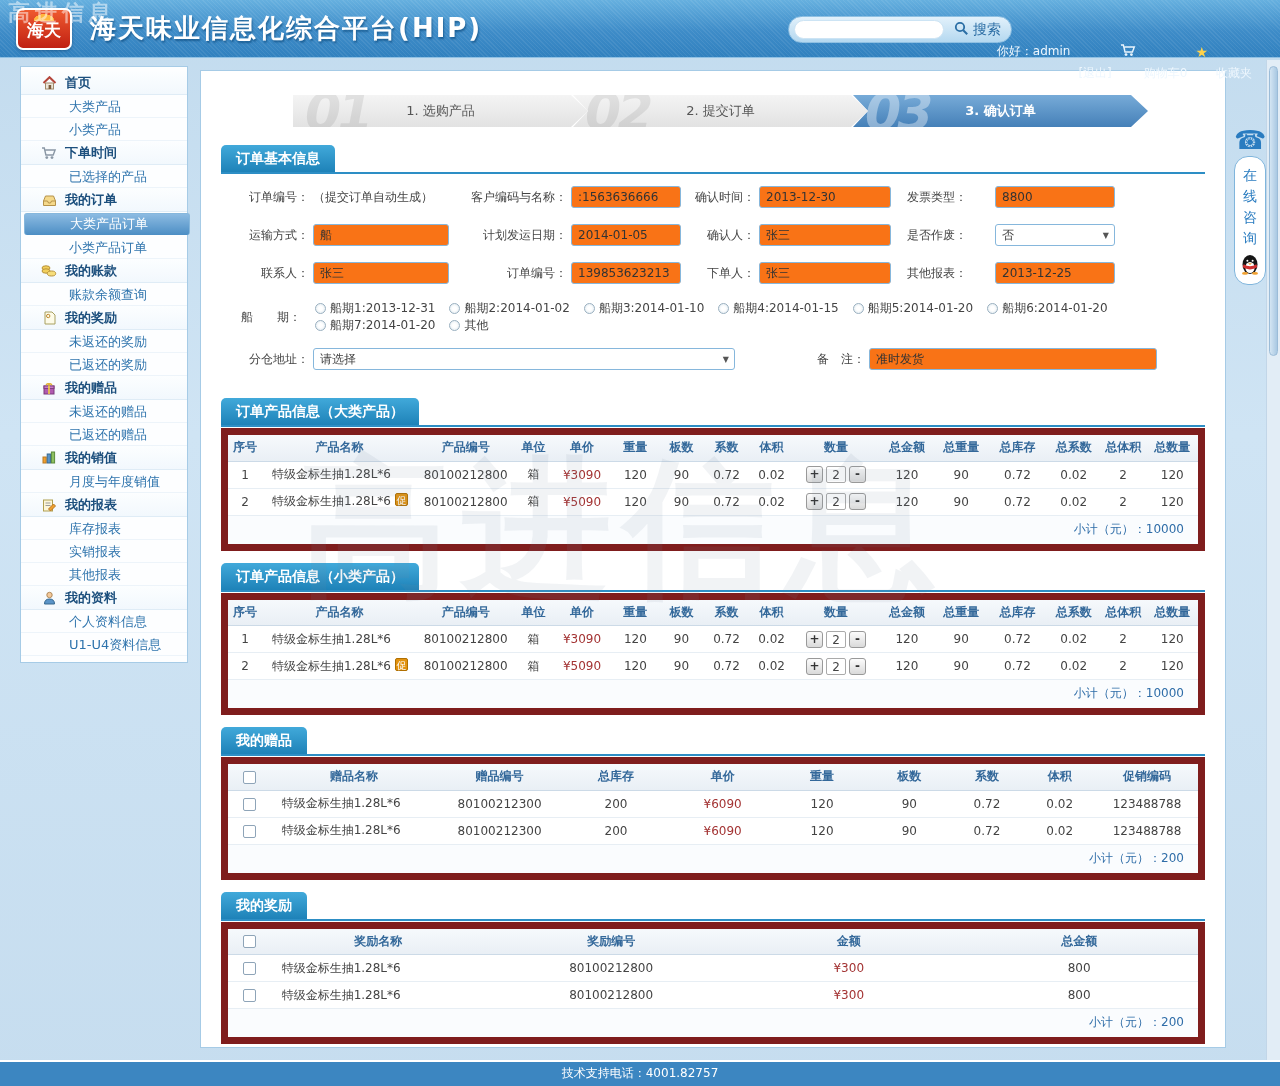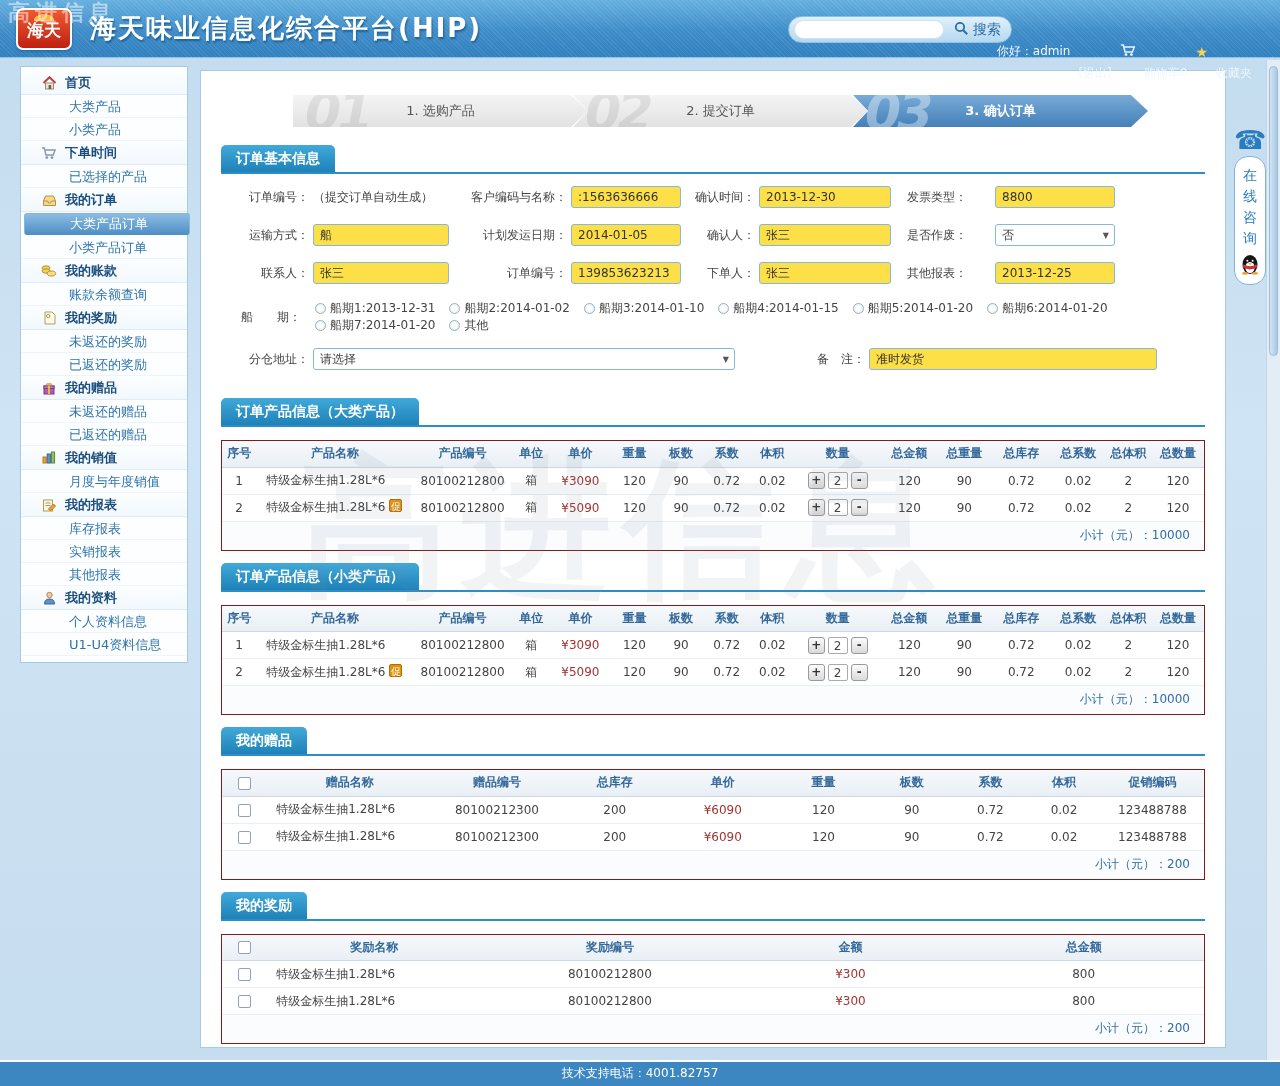--- a/index.html
+++ b/index.html
@@ -71,33 +71,33 @@
   
   .oform { padding:12px 0 2px; font-size:12px; color:#444; }
   .frow { display:flex; align-items:center; margin-bottom:16px; }
   .fp { display:flex; align-items:center; }
   .fl { text-align:right; white-space:nowrap; }
   .p0 .fl{width:88px;} .p0 .fv{width:136px;}
   .p1 .fl{width:118px;} .p1 .fv{width:110px;}
   .p2 .fl{width:74px;} .p2 .fv{width:132px;}
   .p3 .fl{width:76px;} .p3 .fv{width:144px;padding-left:24px;}
   .fv { margin-left:4px; }
-  .inp { width:100%; height:22px; border:1px solid #86b7dc; border-radius:3px; background:#fde047;
+  .inp { width:100%; height:22px; border:1px solid #86b7dc; border-radius:3px; background:#f97316;
     font-size:12px; color:#333; padding:0 6px; font-family:inherit; }
   .sel { position:relative; width:100%; height:22px; border:1px solid #86b7dc; border-radius:3px;
     background:#fff; line-height:20px; padding:0 18px 0 6px; cursor:pointer; }
   .sel-arr { position:absolute; right:5px; top:1px; font-size:8px; color:#555; }
   .ship-row { display:flex; align-items:center; margin:2px 0 14px; }
   .shipopt { margin-left:14px; white-space:nowrap; cursor:pointer; }
   .radio { display:inline-block; width:11px; height:11px; border:1px solid #9ab0c0;
     border-radius:50%; background:radial-gradient(#fff 30%,#dde8ef); margin-right:4px;
     vertical-align:-2px; }
   .brow { display:flex; align-items:center; margin-bottom:14px; }
   
-  .tbl-box { border:1px solid #7f1d1d; background:#fff; margin-top:13px; }
+  .tbl-box { border:7px solid #7f1d1d; background:#fff; margin-top:1px; }
   table { width:100%; border-collapse:collapse; table-layout:fixed; font-size:12px; color:#444; }
   thead th { background:linear-gradient(#f6f9fc,#e9eff5); color:#33689a; font-weight:bold;
     height:26px; border-bottom:1px solid #ccdae7; white-space:nowrap; }
   td { height:27px; border-bottom:1px solid #e7eef4; text-align:center; white-space:nowrap; }
   td.nm { text-align:left; padding-left:10px; }
   td.price { color:#a33333; }
   .subtot { text-align:right; padding:5px 14px 6px; font-size:12px; color:#2f6da8;
     background:#fafcfe; }
   .promo { display:inline-block; width:13px; height:13px; line-height:13px; text-align:center;
     background:#e2920f; border:1px solid #b06f00; color:#fff; font-size:10px; border-radius:2px;

